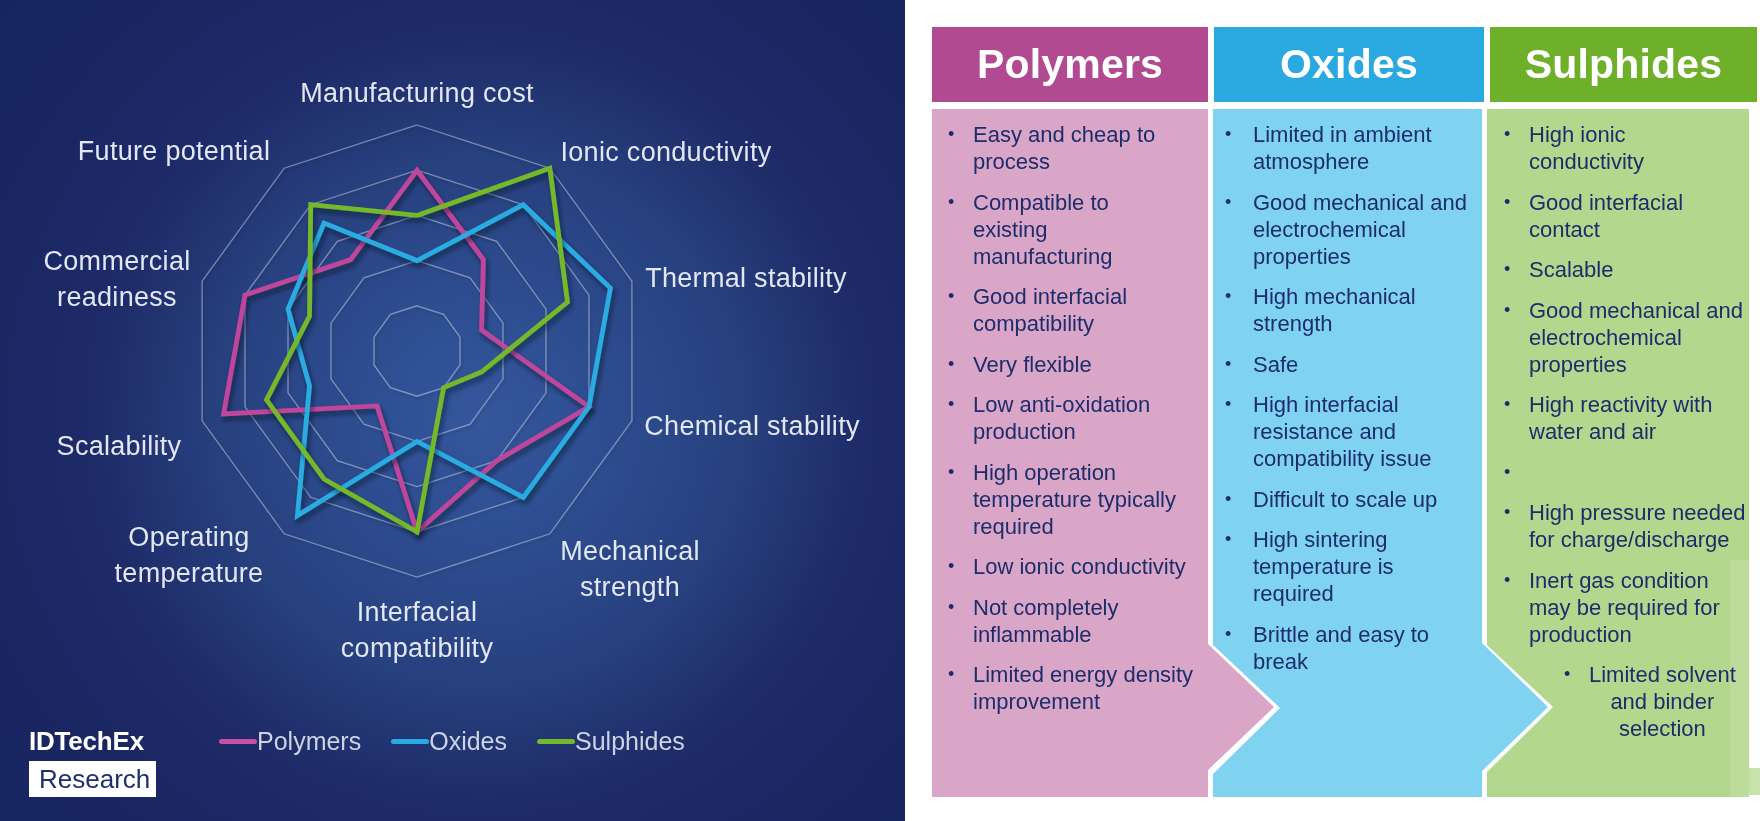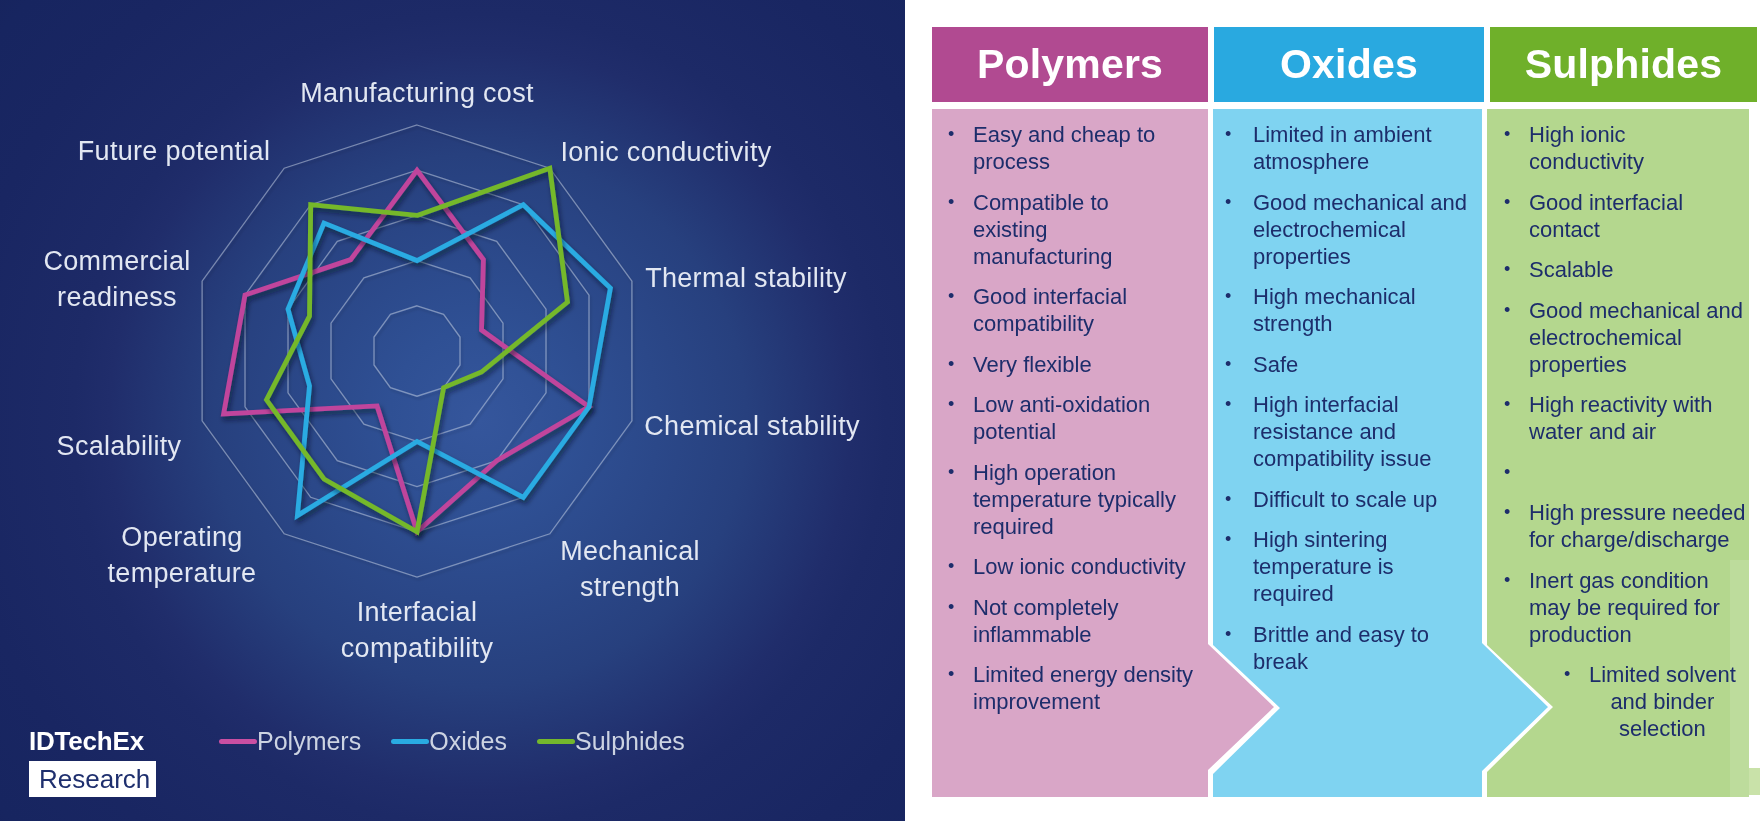--- a/index.html
+++ b/index.html
@@ -80,21 +80,21 @@
     </svg>
 
     <div class="axis-label" style="left:417px;top:93px">Manufacturing cost</div>
     <div class="axis-label" style="left:666px;top:152px">Ionic conductivity</div>
     <div class="axis-label" style="left:746px;top:278px">Thermal stability</div>
     <div class="axis-label" style="left:752px;top:426px">Chemical stability</div>
     <div class="axis-label" style="left:630px;top:569px">Mechanical
 strength</div>
     <div class="axis-label" style="left:417px;top:630px">Interfacial
 compatibility</div>
-    <div class="axis-label" style="left:182px;top:555px">Operating
+    <div class="axis-label" style="left:189px;top:555px">Operating
 temperature</div>
     <div class="axis-label" style="left:119px;top:446px">Scalability</div>
     <div class="axis-label" style="left:117px;top:279px">Commercial
 readiness</div>
     <div class="axis-label" style="left:174px;top:151px">Future potential</div>
 
     <div id="legend">
       <div class="legend-item">
         <span class="legend-swatch" style="background: rgb(201, 79, 162);"></span>
         <span class="legend-label">Polymers</span>
@@ -147,21 +147,21 @@
             <span class="btxt">Good interfacial
 compatibility</span>
           </div>
           <div class="bullet-item">
             <span class="bullet-dot" style="width: 25px;">•</span>
             <span class="btxt">Very flexible</span>
           </div>
           <div class="bullet-item">
             <span class="bullet-dot" style="width: 25px;">•</span>
             <span class="btxt">Low anti-oxidation
-potential</span>
+production</span>
           </div>
           <div class="bullet-item">
             <span class="bullet-dot" style="width: 25px;">•</span>
             <span class="btxt">High operation
 temperature typically
 required</span>
           </div>
           <div class="bullet-item">
             <span class="bullet-dot" style="width: 25px;">•</span>
             <span class="btxt">Low ionic conductivity</span>

